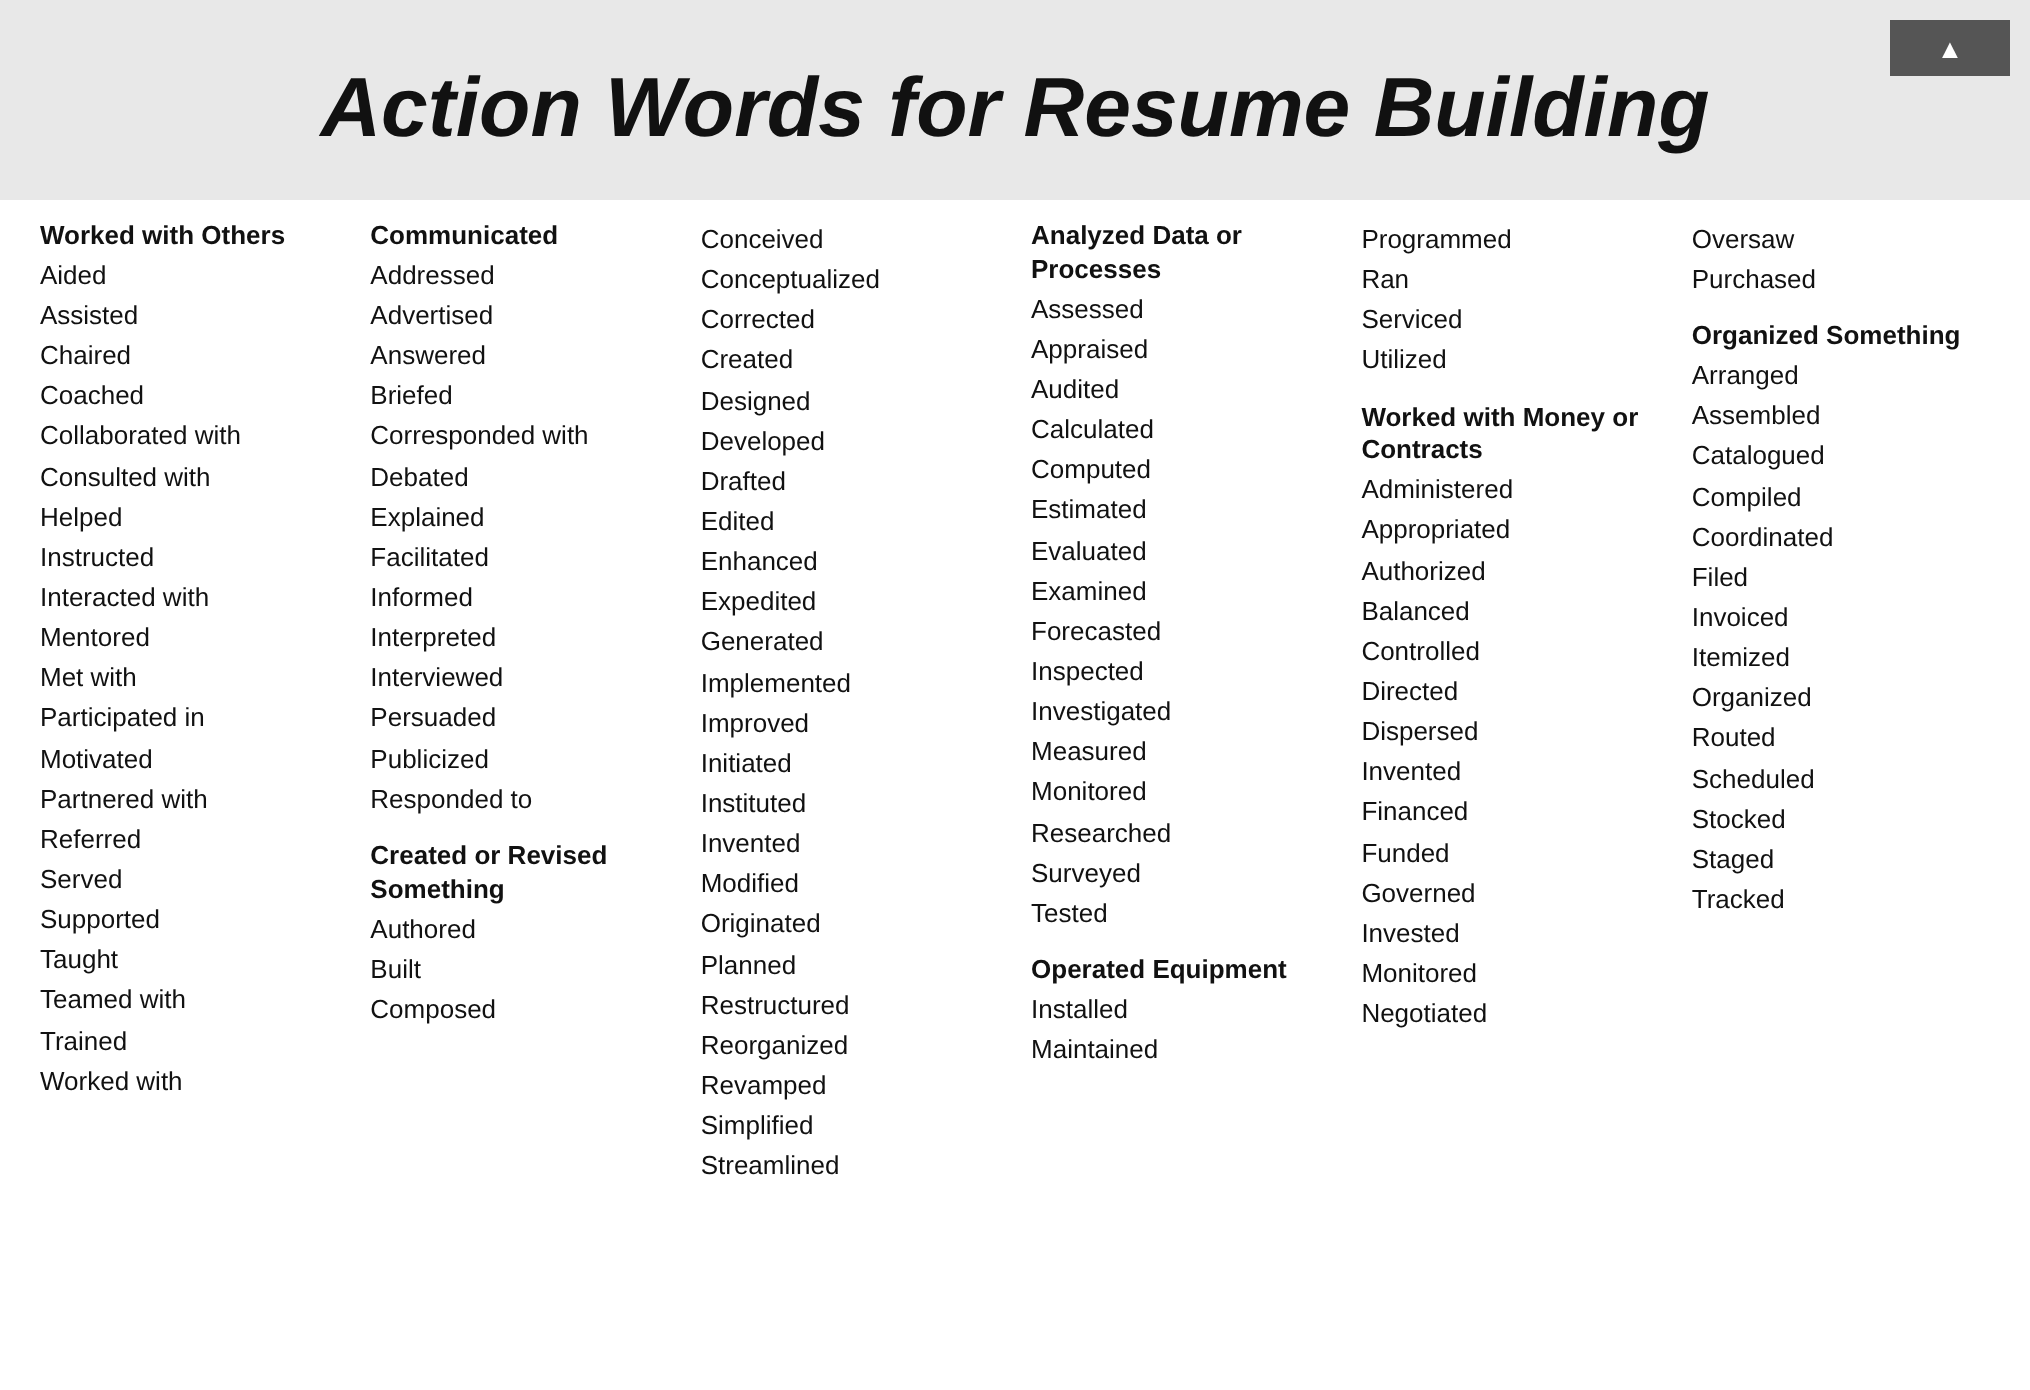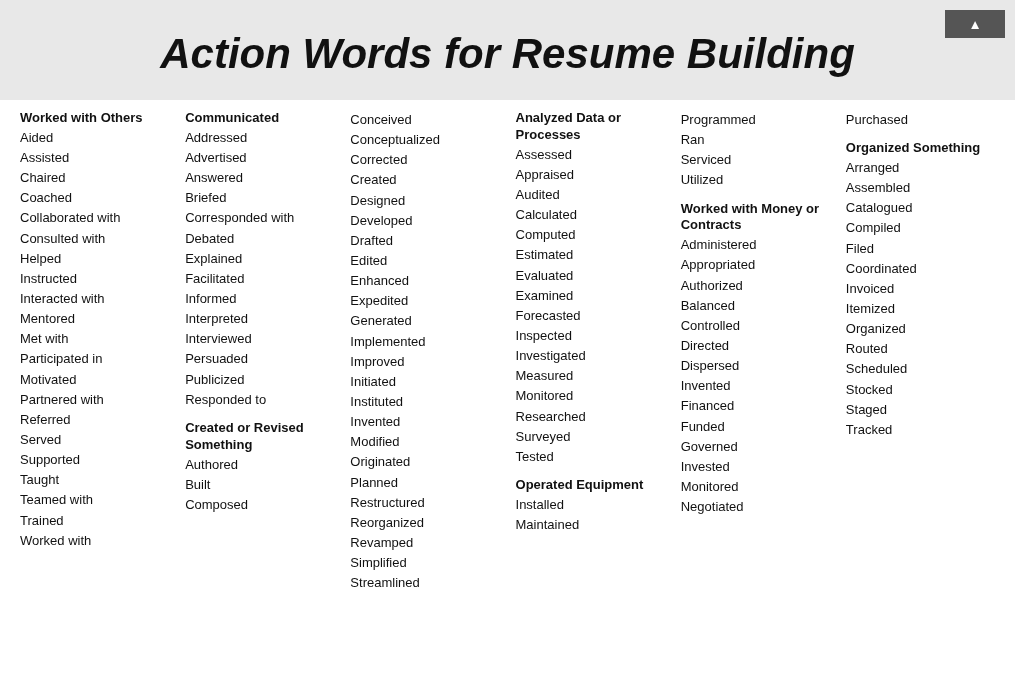--- a/index.html
+++ b/index.html
@@ -205,30 +205,31 @@
         <span class="word-item">Financed</span>
         <span class="word-item">Funded</span>
         <span class="word-item">Governed</span>
         <span class="word-item">Invested</span>
         <span class="word-item">Monitored</span>
         <span class="word-item">Negotiated</span>
       </div>
     </div>
     <div class="column">
       <div class="section">
+        <span class="word-item">Oversaw</span>
         <span class="word-item">Purchased</span>
       </div>
       <div class="section">
         <div class="section-title">Organized Something</div>
         <span class="word-item">Arranged</span>
         <span class="word-item">Assembled</span>
         <span class="word-item">Catalogued</span>
         <span class="word-item">Compiled</span>
+        <span class="word-item">Coordinated</span>
         <span class="word-item">Filed</span>
-        <span class="word-item">Coordinated</span>
         <span class="word-item">Invoiced</span>
         <span class="word-item">Itemized</span>
         <span class="word-item">Organized</span>
         <span class="word-item">Routed</span>
         <span class="word-item">Scheduled</span>
         <span class="word-item">Stocked</span>
         <span class="word-item">Staged</span>
         <span class="word-item">Tracked</span>
       </div>
     </div>

